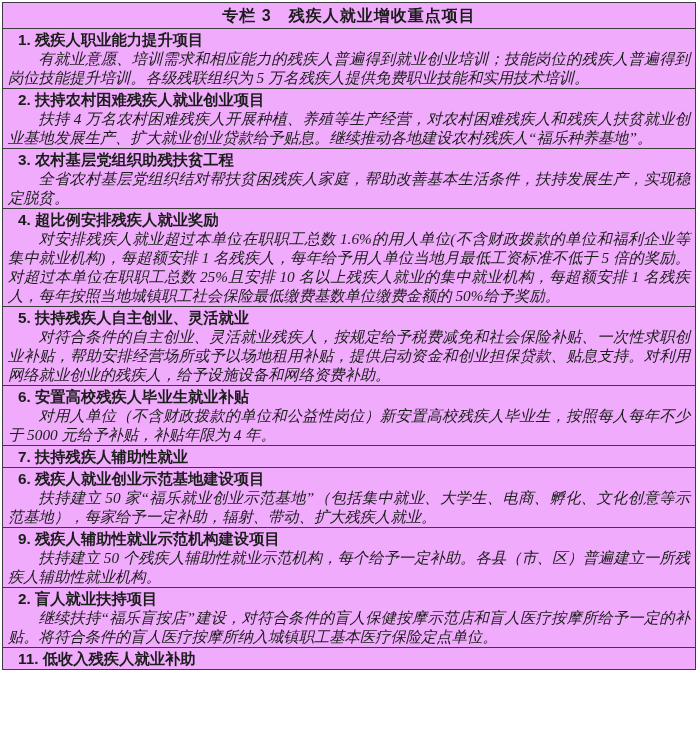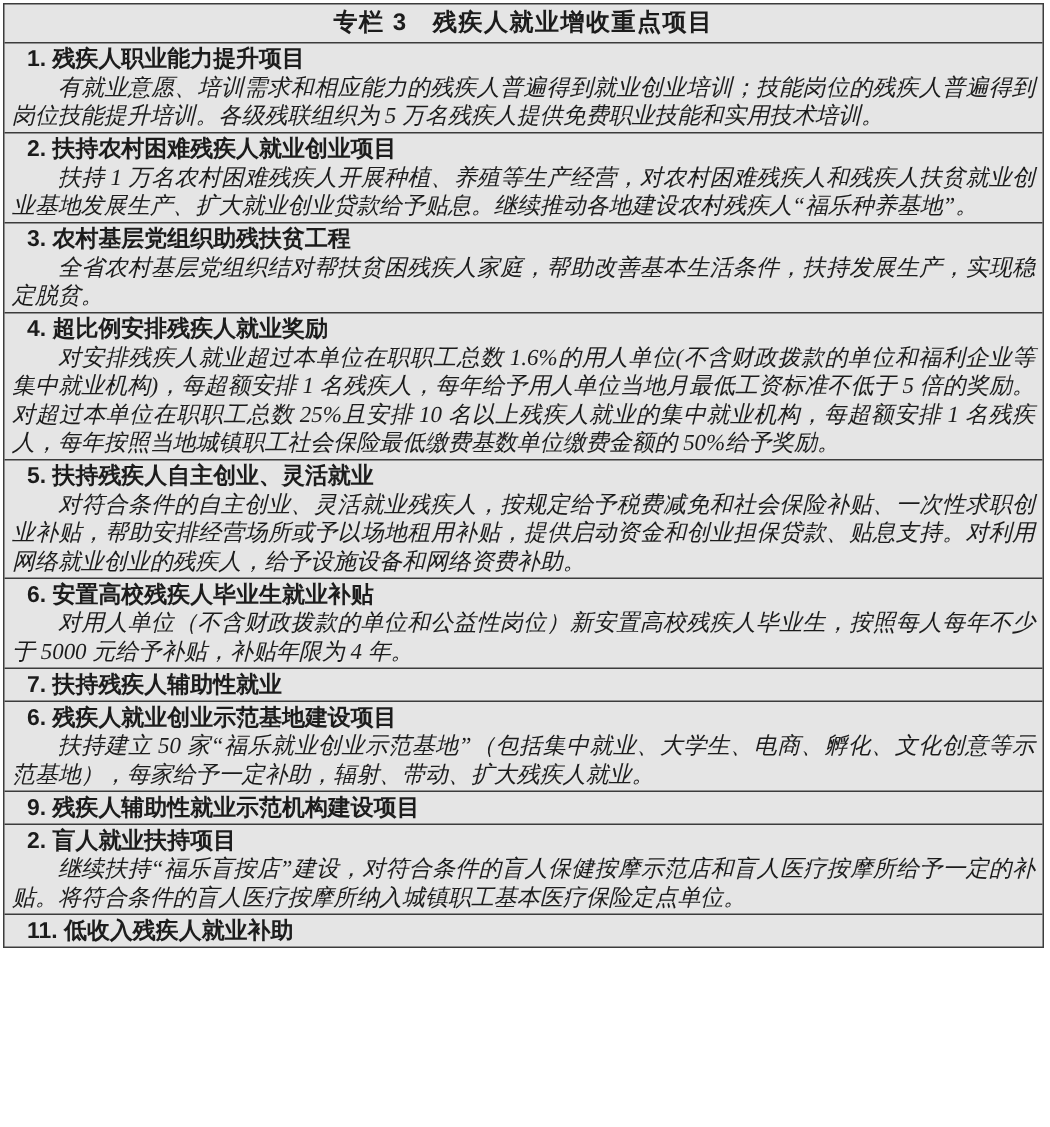--- a/index.html
+++ b/index.html
@@ -13,21 +13,21 @@
     color: #1c1c1c;
     font-family: "Liberation Serif", serif;
     position: relative;
   }
   .panel {
     position: absolute;
     left: 2px;
     top: 2px;
     width: 694px;
     border: 1px solid #3c3c3c;
-    background: #e5e5e5;
+    background: #f0abfc;
     box-sizing: border-box;
   }
   .title-row {
     border-bottom: 1px solid #3c3c3c;
     text-align: center;
     font-family: "Liberation Sans", sans-serif;
     font-weight: bold;
     font-size: 16px;
     line-height: 18px;
     padding: 4px 0 3px 0;
@@ -62,21 +62,21 @@
 <div class="panel">
   <div class="title-row">专栏 3　残疾人就业增收重点项目</div>
 
   <div class="section-row">
     <div class="section-heading">1. 残疾人职业能力提升项目</div>
     <p class="section-body">有就业意愿、培训需求和相应能力的残疾人普遍得到就业创业培训；技能岗位的残疾人普遍得到岗位技能提升培训。各级残联组织为 5 万名残疾人提供免费职业技能和实用技术培训。</p>
   </div>
 
   <div class="section-row">
     <div class="section-heading">2. 扶持农村困难残疾人就业创业项目</div>
-    <p class="section-body">扶持 1 万名农村困难残疾人开展种植、养殖等生产经营，对农村困难残疾人和残疾人扶贫就业创业基地发展生产、扩大就业创业贷款给予贴息。继续推动各地建设农村残疾人“福乐种养基地”。</p>
+    <p class="section-body">扶持 4 万名农村困难残疾人开展种植、养殖等生产经营，对农村困难残疾人和残疾人扶贫就业创业基地发展生产、扩大就业创业贷款给予贴息。继续推动各地建设农村残疾人“福乐种养基地”。</p>
   </div>
 
   <div class="section-row">
     <div class="section-heading">3. 农村基层党组织助残扶贫工程</div>
     <p class="section-body">全省农村基层党组织结对帮扶贫困残疾人家庭，帮助改善基本生活条件，扶持发展生产，实现稳定脱贫。</p>
   </div>
 
   <div class="section-row">
     <div class="section-heading">4. 超比例安排残疾人就业奖励</div>
     <p class="section-body">对安排残疾人就业超过本单位在职职工总数 1.6%的用人单位(不含财政拨款的单位和福利企业等集中就业机构)，每超额安排 1 名残疾人，每年给予用人单位当地月最低工资标准不低于 5 倍的奖励。对超过本单位在职职工总数 25%且安排 10 名以上残疾人就业的集中就业机构，每超额安排 1 名残疾人，每年按照当地城镇职工社会保险最低缴费基数单位缴费金额的 50%给予奖励。</p>
@@ -96,20 +96,21 @@
     <div class="section-heading">7. 扶持残疾人辅助性就业</div>
   </div>
 
   <div class="section-row">
     <div class="section-heading">6. 残疾人就业创业示范基地建设项目</div>
     <p class="section-body">扶持建立 50 家“福乐就业创业示范基地”（包括集中就业、大学生、电商、孵化、文化创意等示范基地），每家给予一定补助，辐射、带动、扩大残疾人就业。</p>
   </div>
 
   <div class="section-row">
     <div class="section-heading">9. 残疾人辅助性就业示范机构建设项目</div>
+    <p class="section-body">扶持建立 50 个残疾人辅助性就业示范机构，每个给予一定补助。各县（市、区）普遍建立一所残疾人辅助性就业机构。</p>
   </div>
 
   <div class="section-row">
     <div class="section-heading">2. 盲人就业扶持项目</div>
     <p class="section-body">继续扶持“福乐盲按店”建设，对符合条件的盲人保健按摩示范店和盲人医疗按摩所给予一定的补贴。将符合条件的盲人医疗按摩所纳入城镇职工基本医疗保险定点单位。</p>
   </div>
 
   <div class="section-row">
     <div class="section-heading">11. 低收入残疾人就业补助</div>
   </div>

